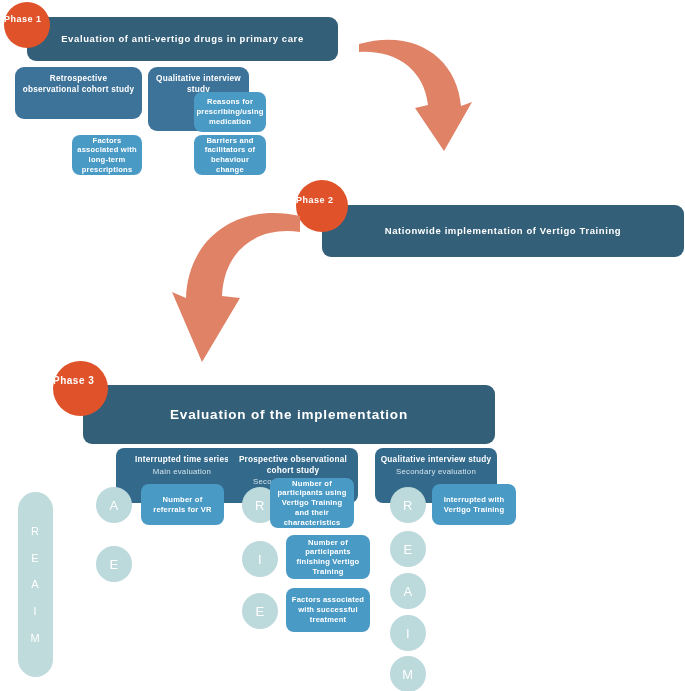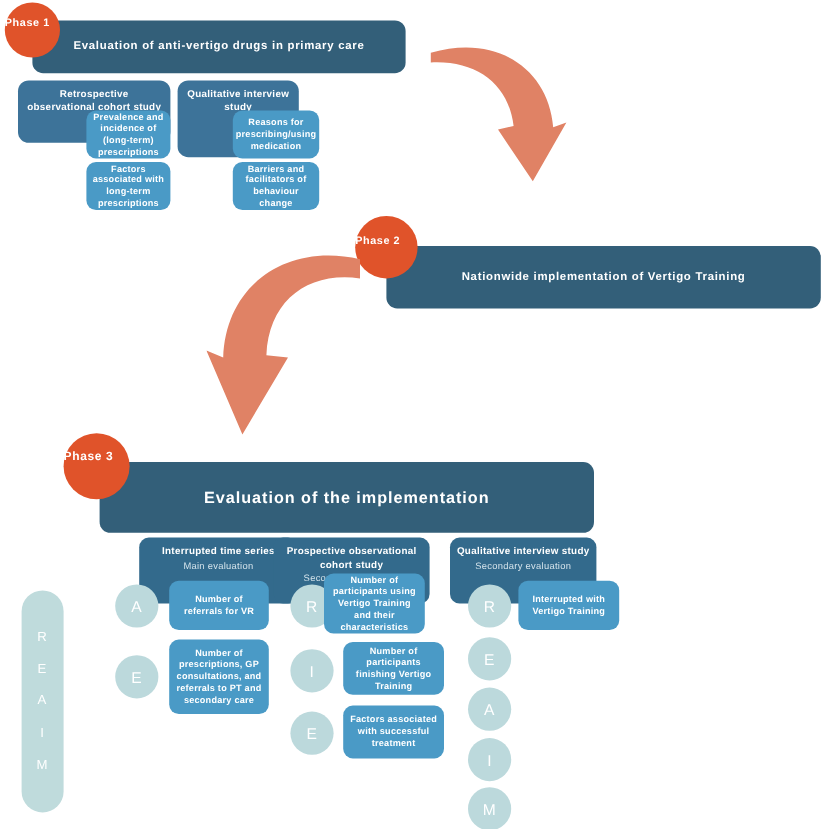--- a/index.html
+++ b/index.html
@@ -114,23 +114,20 @@
     <span>Evaluation of anti-vertigo drugs in primary care</span>
   </div>
 
   <div class="phase-badge" style="left:4px; top:2px; width:46px; height:46px;">
     <span>Phase 1</span>
   </div>
 
   <div class="box sub-mid t-head" style="left:15px; top:67px; width:127px; height:52px; justify-content:flex-start; padding-top:7px;">
     <span style="padding:0 6px;">Retrospective observational cohort study</span>
   </div>
-  <div class="box leaf t-leaf" style="left:72px; top:92px; width:70px; height:40px;">
-    <span>Prevalence and incidence of (long-term) prescriptions</span>
-  </div>
   <div class="box leaf t-leaf" style="left:72px; top:135px; width:70px; height:40px;">
     <span>Factors associated with long-term prescriptions</span>
   </div>
 
   <div class="box sub-mid t-head" style="left:148px; top:67px; width:101px; height:64px; justify-content:flex-start; padding-top:7px;">
     <span style="padding:0 6px;">Qualitative interview study</span>
   </div>
   <div class="box leaf t-leaf" style="left:194px; top:135px; width:72px; height:40px;">
     <span>Barriers and facilitators of behaviour change</span>
   </div>
@@ -180,23 +177,20 @@
   </div>
   <div class="letter-circle" style="left:96px; top:487px; width:36px; height:36px;">
     <span>A</span>
   </div>
   <div class="box leaf t-leaf" style="left:141px; top:484px; width:83px; height:41px;">
     <span>Number of referrals for VR</span>
   </div>
   <div class="letter-circle" style="left:96px; top:546px; width:36px; height:36px;">
     <span>E</span>
   </div>
-  <div class="box leaf t-leaf" style="left:141px; top:533px; width:83px; height:62px;">
-    <span>Number of prescriptions, GP consultations, and referrals to PT and secondary care</span>
-  </div>
 
   <div class="box col-head" style="left:228px; top:448px; width:130px; height:55px;">
     <span class="t-head" style="padding:0 5px;">Prospective observational cohort study</span>
     <span class="t-sub" style="padding:1px 5px 0;">Secondary evaluation</span>
   </div>
   <div class="letter-circle" style="left:242px; top:487px; width:36px; height:36px;">
     <span>R</span>
   </div>
   <div class="box leaf t-leaf" style="left:270px; top:478px; width:84px; height:50px;">
     <span>Number of participants using Vertigo Training and their characteristics</span>

